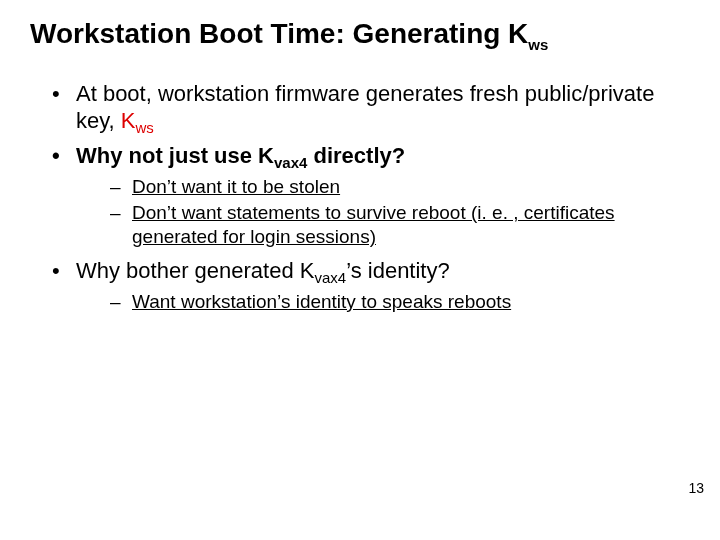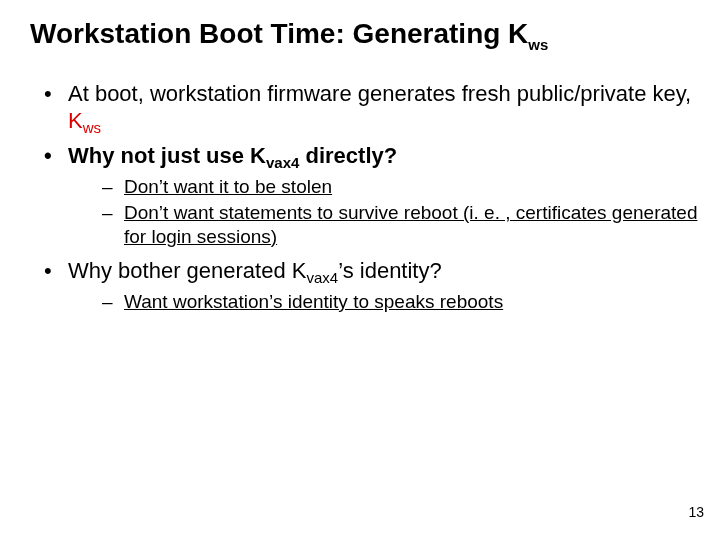--- a/index.html
+++ b/index.html
@@ -20,21 +20,21 @@
     padding: 18px 20px 0 30px;
   }
   .title {
     font-weight: bold;
     font-size: 28px;
     line-height: 1.15;
     margin: 0 0 28px 0;
   }
   ul.top {
     list-style: none;
-    margin: 0;
+    margin: 8px;
     padding: 0 0 0 10px;
   }
   ul.top > li {
     position: relative;
     padding-left: 28px;
     font-size: 22px;
     line-height: 1.22;
     margin: 0 0 6px 0;
   }
   ul.top > li::before {
@@ -62,21 +62,21 @@
     position: absolute;
     left: 0;
     top: 0;
   }
   .sub-txt { font-size: 15px; vertical-align: sub; }
   .red { color: #dd0000; }
   .bold { font-weight: bold; }
   .page-num {
     position: absolute;
     right: 16px;
-    bottom: 20px;
+    bottom: 44px;
     font-size: 14px;
     color: #000;
   }
 </style>
 </head>
 <body>
 
 <div class="slide">
 
   <h1 class="title">

